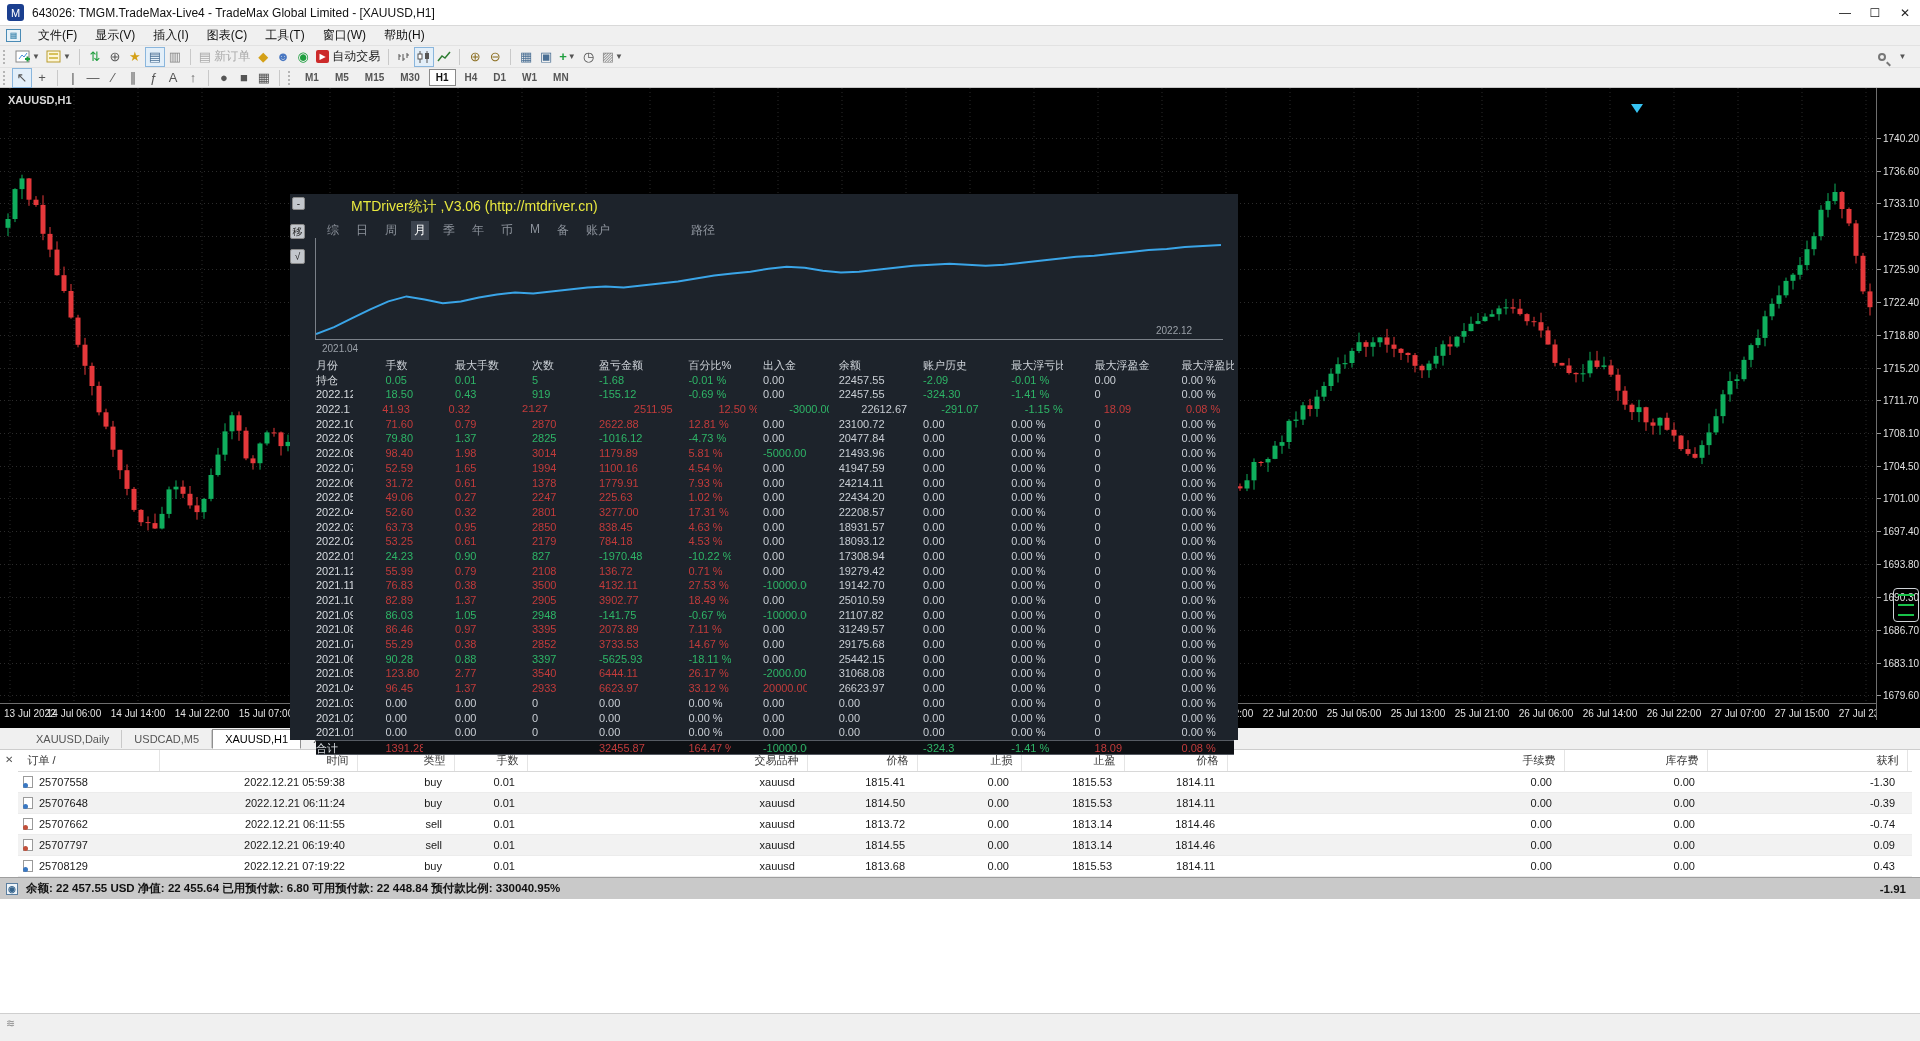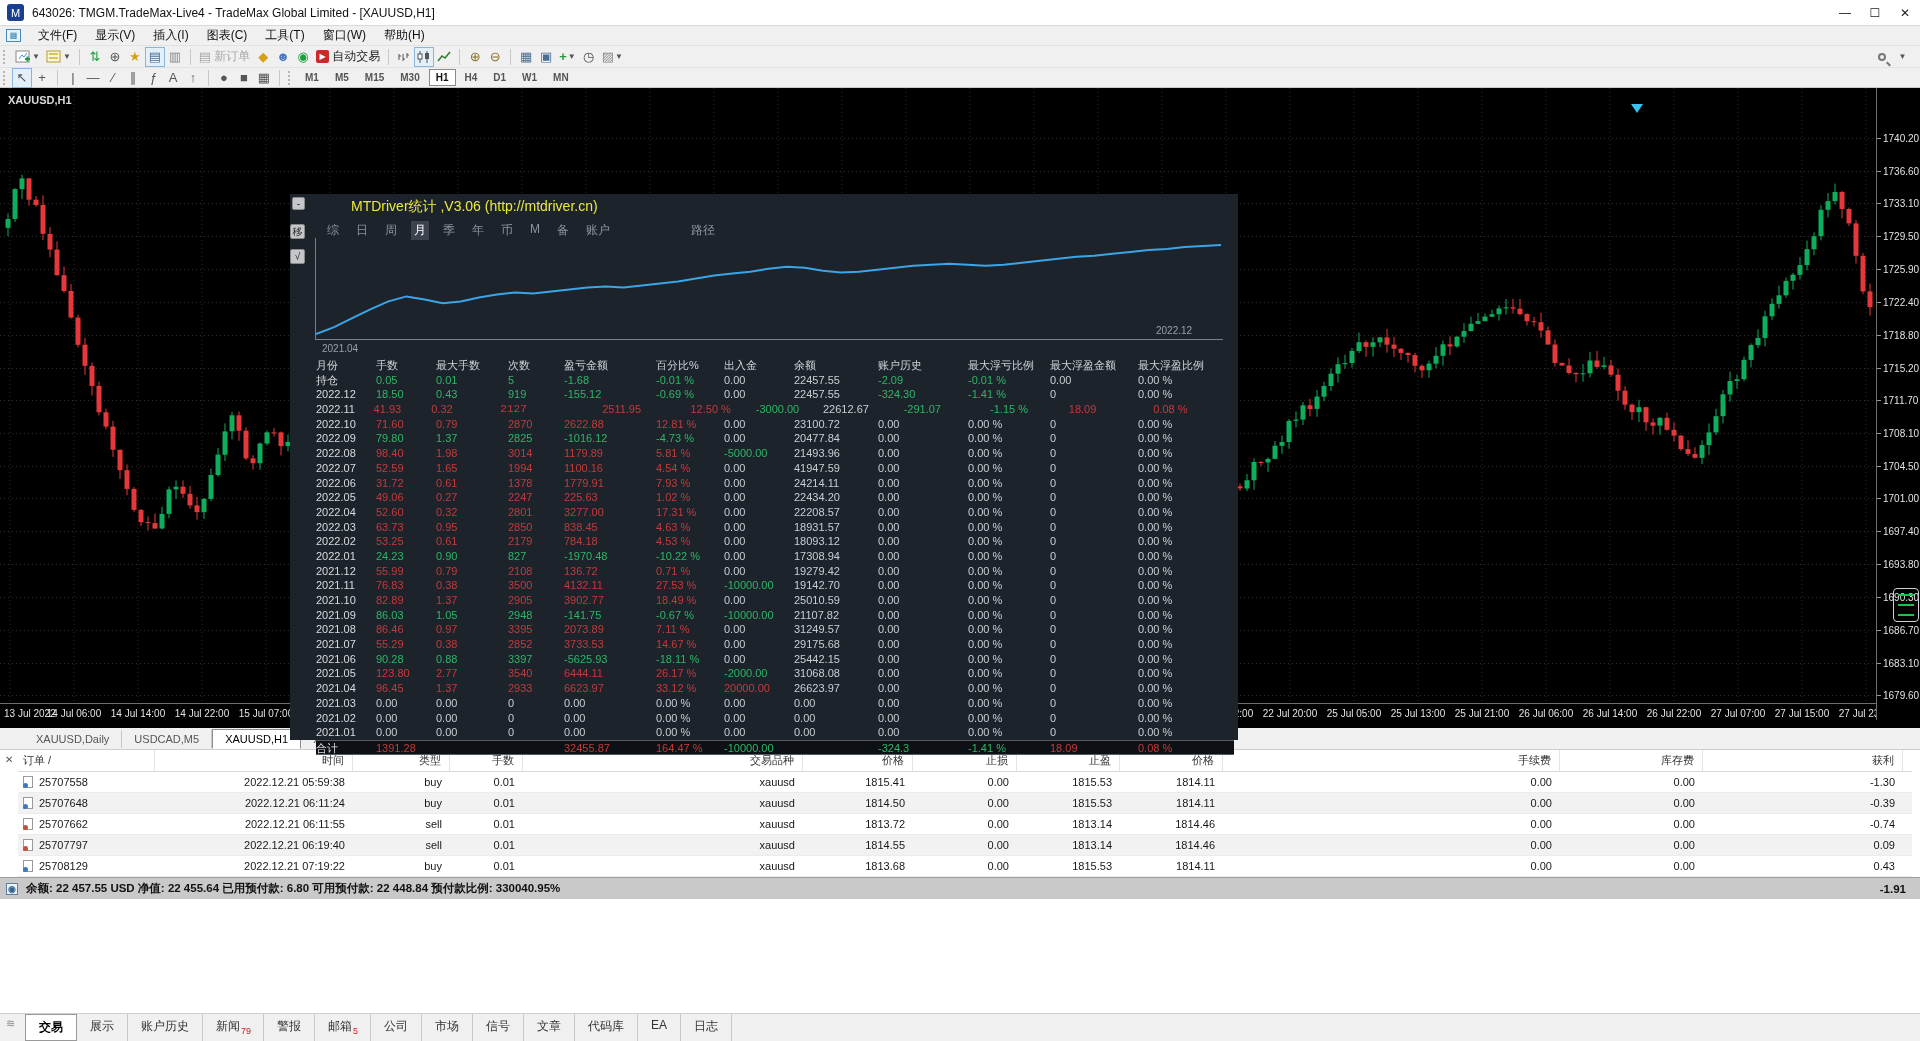--- a/index.html
+++ b/index.html
@@ -53,37 +53,37 @@
   .side-btn { position:absolute; left:0px; width:15px; height:15px; background:#c3c7cc; border:1px solid #8a8a8a; color:#222; font-size:10px; line-height:13px; text-align:center; border-radius:2px; z-index:6; }
   .panel-title { position:absolute; left:24px; top:4px; color:#e9e93f; font-size:14px;padding-left:37px; }
   .panel-tabs { position:absolute; left:34px; top:27px; display:flex; gap:11px; color:#8d939c; font-size:12px; }
   .panel-tab { padding:1px 3px; }
   .panel-tab.active { background:#3c434e; color:#ffffff; }
   .panel-tab.path { margin-left:64px; }
   .equity-box { position:absolute; left:25px; top:44px; width:908px; height:102px; border-left:1px solid #7a8088; border-bottom:1px solid #7a8088; }
   .eq-start { position:absolute; left:32px; top:149px; color:#9aa0a8; font-size:10px; }
   .eq-end { position:absolute; left:866px; top:131px; color:#9aa0a8; font-size:10px; }
   .ptable { position:absolute; left:26px; top:164px; right:4px; }
-  .prow { display:flex; height:14.7px; line-height:14.7px; white-space:nowrap; }
+  .prow { display:flex; height:14.7px; line-height:14.7px; white-space:nowrap;gap:32px; }
   .prow span { overflow:hidden; }
   .prow.header { color:#ced3d9; }
   .prow.total { background:#0d1014; border-top:1px solid #565b63; border-bottom:1px solid #565b63; }
 
   
   .tabsbar { position:absolute; left:0; top:728px; width:1920px; height:22px; background:#f0f0f0; border-bottom:1px solid #cdcdcd; display:flex; align-items:flex-end; padding-left:24px; }
   .ctab { font-size:11px; color:#555; padding:3px 12px; border-right:1px solid #c9c9c9; margin-bottom:1px; }
   .ctab.active { background:#fff; border:1px solid #8f8f8f; border-bottom:1px solid #fff; color:#000; margin-bottom:0; }
 
   
   .terminal { position:absolute; left:0; top:750px; width:1920px; height:263px; background:#fff; }
   .term-close { position:absolute; left:5px; top:4px; font-size:10px; color:#555; }
   .orow { display:flex; position:absolute; left:18px; right:8px; height:21px; align-items:center; }
   .orow span { padding-right:8px; text-align:right; font-size:11px; color:#181818; overflow:hidden; white-space:nowrap; }
   .orow span:first-child { text-align:left; padding-left:5px; display:flex; align-items:center; gap:6px; }
-  .ohdr { height:22px; border-bottom:1px solid #d8d8d8; }
+  .ohdr { height:22px; border-bottom:1px solid #d8d8d8;justify-content:center; }
   .ohdr span { color:#333; border-right:1px solid #e4e4e4; height:100%; display:flex; align-items:center; justify-content:flex-end; }
   .ohdr span:first-child { justify-content:flex-start; }
   .orow.alt { background:#f2f2f2; }
   .orow.data { border-bottom:1px solid #ececec; }
   .doc { width:10px; height:12px; background:#fff; border:1px solid #9a9a9a; position:relative; flex:none; }
   .doc::after { content:""; position:absolute; width:5px; height:5px; border-radius:50%; left:-1px; bottom:-1px; }
   .doc.buy::after { background:#3a78c2; }
   .doc.sell::after { background:#c2503a; }
   .balance-row { position:absolute; left:0; top:127px; width:1920px; height:22px; background:#c9c9c9; border-top:1px solid #9e9e9e; display:flex; align-items:center; font-weight:bold; font-size:11.5px; color:#111; }
   .bal-icon { width:12px; height:12px; border:1px solid #5a7ea0; background:#eef4f9; color:#36648c; font-size:9px; line-height:10px; text-align:center; margin:0 8px 0 6px; }
@@ -1501,28 +1501,13 @@
   <div class="balance-row">
     <div class="bal-icon">◉</div>
     <div>余额: 22 457.55 USD  净值: 22 455.64  已用预付款: 6.80  可用预付款: 22 448.84  预付款比例: 330040.95%</div>
     <div class="bal-profit">-1.91</div>
   </div>
 
 </div>
 
 <div class="bottombar">
   <div class="corner-icon">≋</div>
-  <div id="bottom-tabs" style="display:flex;">
-      <div class="btab active">交易</div>
-      <div class="btab">展示</div>
-      <div class="btab">账户历史</div>
-      <div class="btab">新闻<span class="badge">79</span></div>
-      <div class="btab">警报</div>
-      <div class="btab">邮箱<span class="badge">5</span></div>
-      <div class="btab">公司</div>
-      <div class="btab">市场</div>
-      <div class="btab">信号</div>
-      <div class="btab">文章</div>
-      <div class="btab">代码库</div>
-      <div class="btab">EA</div>
-      <div class="btab">日志</div>
-    </div>
 </div>
 
 </body></html>

